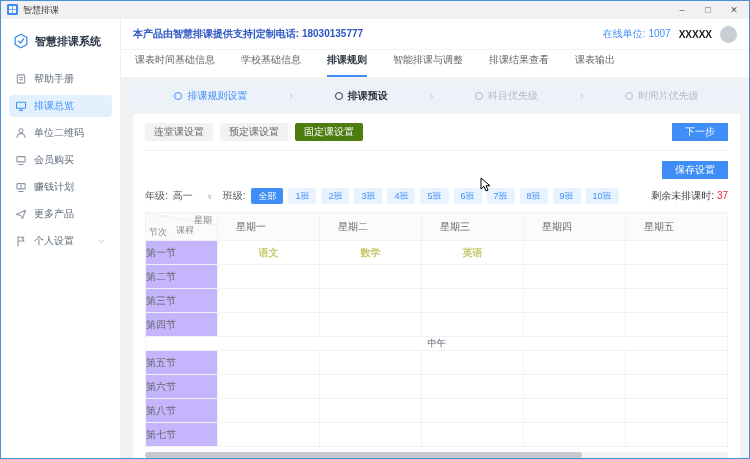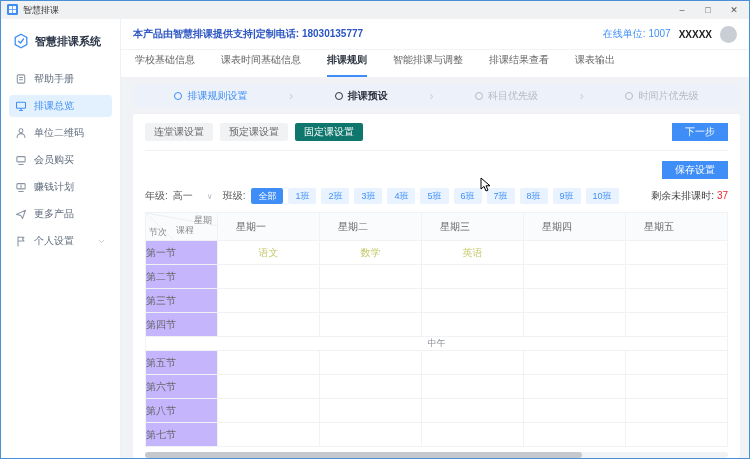--- a/index.html
+++ b/index.html
@@ -46,21 +46,21 @@
   .step.done { color:#3f8ef7; }
   .step.current { color:#2d3440; font-weight:bold; }
   .step.todo { color:#b4bac4; }
   .step-sep { color:#c8d1dd; font-size:13px; line-height:1; }
 
   
   .panel { background:#fff; border-radius:3px; margin-top:7px; flex:1; padding:9px 12px 0 12px; display:flex; flex-direction:column; min-height:0; }
   .preset-row { display:flex; justify-content:space-between; align-items:center; padding-bottom:9px; border-bottom:1px solid #f1f2f4; flex:0 0 auto; }
   .preset-tabs { display:flex; gap:7px; }
   .chip-btn { height:18px; padding:0 9px; font-size:10px; border:none; border-radius:2px; background:#f1f2f4; color:#666; cursor:pointer; }
-  .chip-btn.active { background:#0f766e; color:#fff; }
+  .chip-btn.active { background:#4d7c0f; color:#fff; }
   .btn-primary { height:18px; padding:0 13px; font-size:10px; border:none; border-radius:0; background:#3f8ef7; color:#fff; cursor:pointer; }
 
   .save-row { display:flex; justify-content:flex-end; margin-top:10px; flex:0 0 auto; }
 
   .filter-row { display:flex; align-items:center; margin-top:9px; font-size:10px; color:#555; flex:0 0 auto; }
   .grade-select { display:flex; align-items:center; gap:14px; margin:0 10px 0 5px; color:#555; cursor:pointer; }
   .grade-select .chev { color:#b4bac4; font-size:8px; }
   .class-label { margin-right:6px; }
   .class-btns { display:flex; gap:5px; }
   .class-btn { height:16px; padding:0 7px; font-size:9px; border:none; border-radius:2px; background:#e8f3ff; color:#3f8ef7; cursor:pointer; }
@@ -71,21 +71,21 @@
   
   .timetable { width:100%; border-collapse:collapse; margin-top:8px; table-layout:fixed; flex:0 0 auto; }
   .timetable th, .timetable td { border:1px solid #f0f2f6; font-weight:normal; font-size:10px; color:#666; }
   .timetable thead th { height:28px; background:#fafbfc; text-align:left; padding-left:18px; }
   .timetable th.corner { width:72px; position:relative; padding:0; overflow:hidden; }
   .corner svg.diag { position:absolute; inset:0; width:100%; height:100%; }
   .corner .c-top { position:absolute; top:1px; right:5px; font-size:9px; color:#888; }
   .corner .c-mid { position:absolute; top:11px; left:30px; font-size:9px; color:#888; }
   .corner .c-bot { position:absolute; bottom:1px; left:3px; font-size:9px; color:#888; }
   .timetable tbody th { height:24px; background:#c4b5fd; text-align:left; color:#666; }
-  .timetable tbody td { text-align:center; background:#fff; cursor:pointer; }
+  .timetable tbody td { text-align:center; background:#fff; cursor:pointer;font-weight:bold; }
   .timetable td.subject { color:#c5c96a; }
   .timetable tr.noon td { height:13px; font-size:9px; color:#8a8f98; background:#fff; border-left:1px solid #f0f2f6; border-right:1px solid #f0f2f6; cursor:default; }
 
   
   .hscroll { height:6px; background:#f1f2f4; border-radius:3px; margin:5px 0 4px 0; position:relative; flex:0 0 auto; }
   .hscroll .thumb { position:absolute; left:0; top:0; height:6px; width:75%; background:#c5c8cc; border-radius:3px; }
 
   .cursor { position:absolute; left:479px; top:176px; z-index:50; pointer-events:none; }
 
   svg.ic { width:12px; height:12px; stroke:currentColor; stroke-width:1.4; fill:none; stroke-linecap:round; stroke-linejoin:round; }
@@ -200,22 +200,22 @@
       <div class="topbar">
         <span class="support-text">本产品由智慧排课提供支持|定制电话: 18030135777</span>
         <div class="topbar-right">
           <span class="online"><span>在线单位:</span> <span>1007</span></span>
           <span class="username">XXXXX</span>
           <span class="avatar"></span>
         </div>
       </div>
 
       <div class="tabsbar" id="tabs">
+          <div class="tab">课表时间基础信息</div>
           <div class="tab">学校基础信息</div>
-          <div class="tab">课表时间基础信息</div>
           <div class="tab active">排课规则</div>
           <div class="tab">智能排课与调整</div>
           <div class="tab">排课结果查看</div>
           <div class="tab">课表输出</div>
         </div>
 
       <div class="content">
         <div class="steps" id="steps">
             <div class="step done">
               <span class="ring"></span>

